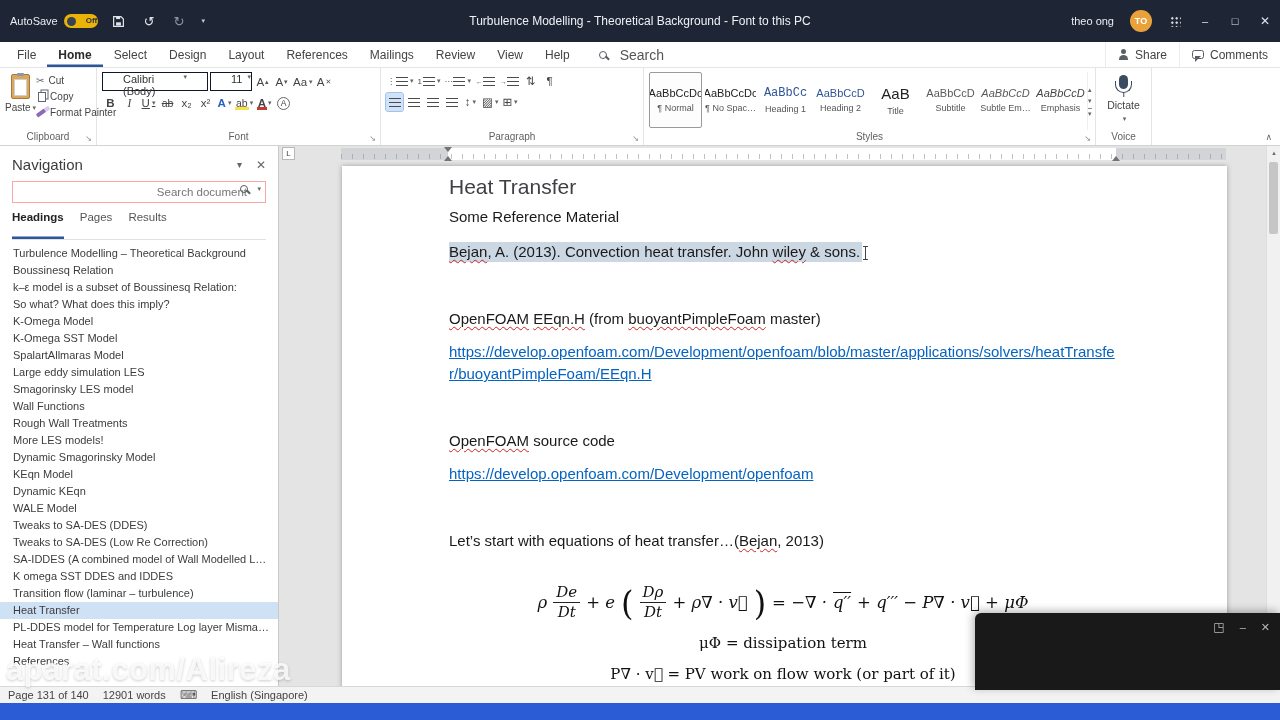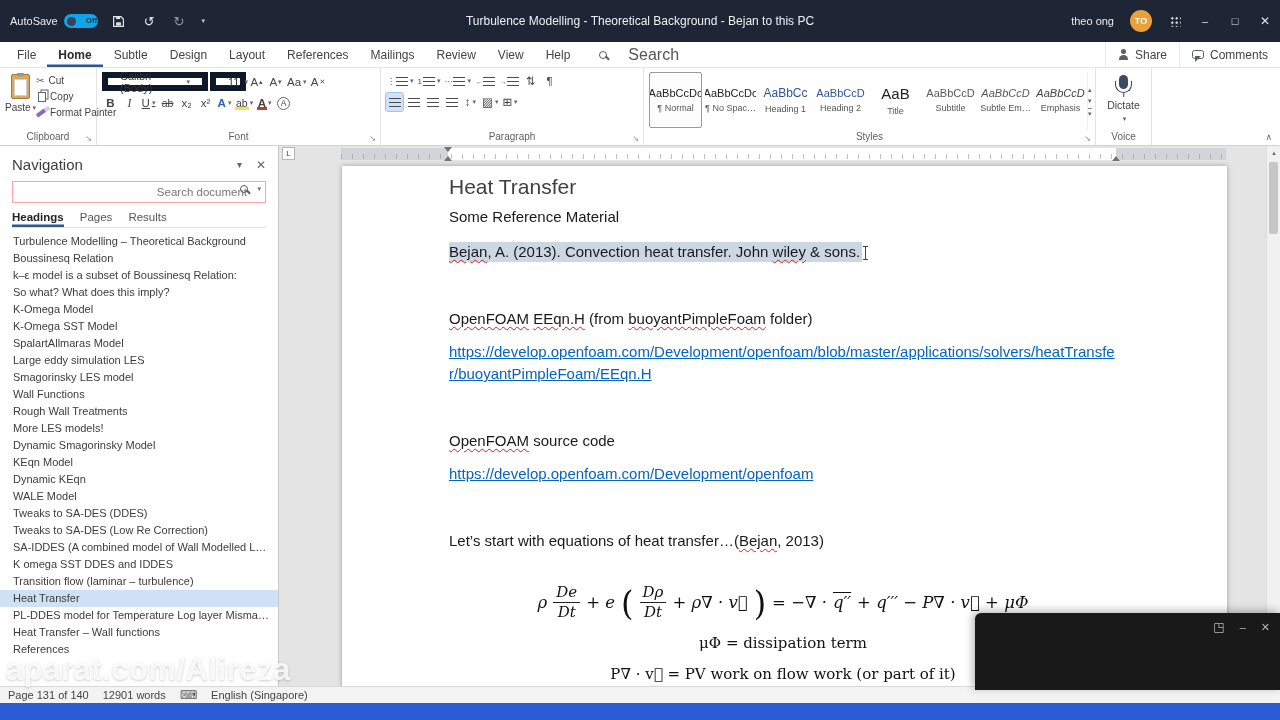--- a/index.html
+++ b/index.html
@@ -5,21 +5,21 @@
   * { box-sizing: border-box; margin: 0; padding: 0; }
   html,body { width:1280px; height:720px; overflow:hidden; background:#e4e4e4;
               font-family:"Liberation Sans","DejaVu Sans",sans-serif; }
   .app { position:relative; width:1280px; height:720px; overflow:hidden; }
 
   
   .titlebar { position:absolute; top:0; left:0; width:1280px; height:42px; background:#1e2535;
               color:#e9ecf2; display:flex; align-items:center; padding-left:10px; z-index:5; }
   .tb-left { display:flex; align-items:center; gap:9px; }
   .tb-autosave { display:flex; align-items:center; gap:6px; font-size:11px; color:#e9ecf2; }
-  .toggle { width:34px; height:14px; border-radius:7px; background:#0ea5e9; display:inline-flex;
+  .toggle { width:34px; height:14px; border-radius:7px; background:#eab308; display:inline-flex;
             align-items:center; padding:0 3px; gap:10px; }
   .knob { width:9px; height:9px; border-radius:50%; background:#394252; flex:0 0 auto; }
   .toggle .st { font-size:8px; color:#2a3140; font-weight:700; line-height:1; }
   .tb-icon { color:#dfe3ea; font-size:13px; padding:0 5px; display:inline-flex; align-items:center; height:24px; }
   .tb-icon.dim { color:#8b94a5; }
   .tb-caret { font-size:7px; color:#c3c9d4; padding:0 3px; }
   .tb-title { position:absolute; left:50%; top:50%; transform:translate(-50%,-50%);
               font-size:12px; color:#eef1f6; white-space:nowrap; }
   .tb-right { margin-left:auto; display:flex; align-items:center; height:100%; }
   .tb-user { font-size:11px; color:#e9ecf2; padding:0 8px; }
@@ -30,21 +30,21 @@
            background-size:4.5px 4.5px; }
   .winbtn { width:30px; height:42px; display:flex; align-items:center; justify-content:center;
             color:#dfe3ea; font-size:11px; }
   .winbtn.close { font-size:12px; }
 
   
   .tabsrow { position:absolute; top:42px; left:0; width:1280px; height:26px; background:#fff;
              display:flex; align-items:stretch; border-bottom:1px solid #e6e6e6; padding-left:6px; z-index:4; }
   .rtab { padding:0 11px; font-size:12px; color:#444; display:flex; align-items:center; }
   .rtab.active { font-weight:700; color:#2b2b2b; box-shadow:inset 0 -2.5px 0 #2b579a; }
-  .ribbon-search { margin-left:18px; display:flex; align-items:center; gap:21px; font-size:16px; color:#555; }
+  .ribbon-search { margin-left:18px; display:flex; align-items:center; gap:13px; font-size:14px; color:#555; }
   .tabsrow-right { margin-left:auto; display:flex; align-items:stretch; }
   .tr-btn { display:flex; align-items:center; gap:6px; padding:0 12px; font-size:12px; color:#444;
             border-left:1px solid #ececec; }
   .mag { width:8px; height:8px; border:1.6px solid #5a5f66; border-radius:50%; position:relative; display:inline-block; }
   .mag::after { content:''; position:absolute; width:5px; height:1.6px; background:#5a5f66;
                 transform:rotate(45deg); right:-4px; bottom:-1px; }
   .person { width:11px; height:11px; position:relative; display:inline-block; }
   .person::before { content:''; position:absolute; left:3px; top:0; width:5px; height:5px; border-radius:50%; background:#5a5f66; }
   .person::after { content:''; position:absolute; left:1px; bottom:0; width:9px; height:5px;
                    border-radius:5px 5px 0 0; background:#5a5f66; }
@@ -77,22 +77,22 @@
   .clip-small { display:flex; flex-direction:column; gap:1px; padding-top:1px; }
   .small-btn { display:flex; align-items:center; gap:4px; font-size:10px; color:#444; height:15px; white-space:nowrap; }
   .cut-ic { font-size:10px; color:#5f6670; }
   .copy-ic { width:8px; height:10px; border:1px solid #5f6670; background:#fff; box-shadow:2.5px -2.5px 0 -1px #fff, 2.5px -2.5px 0 0 #5f6670; margin-left:2px; }
   .brush-ic { width:10px; height:4px; background:#8c6bb8; border-radius:1px; position:relative; transform:rotate(-35deg); }
   .brush-ic::after { content:''; position:absolute; right:-5px; top:0; width:5px; height:4px; background:#d9c9ef; }
   
   .g-font { width:284px; }
   .font-col { display:flex; flex-direction:column; gap:3px; width:100%; }
   .font-row { display:flex; align-items:center; gap:2px; }
-  .combo { border:6px solid #0f172a; height:19px; font-size:11px; color:#333; background:#fff;
-           display:flex; align-items:center; padding:0 12px; gap:5px; }
+  .combo { border:1px solid #0f172a; height:19px; font-size:11px; color:#333; background:#fff;
+           display:flex; align-items:flex-start; padding:0 20px; gap:5px; }
   .combo .dd { margin-left:auto; }
   .c-name { width:106px; }
   .c-size { width:30px; }
   .b { font-weight:700; } .i { font-style:italic; font-family:"Liberation Serif",serif; } .u { text-decoration:underline; }
   .strike { text-decoration:line-through; font-size:10.5px; }
   .fxA { color:#2463c4; font-weight:700; }
   .hl { position:relative; font-size:10.5px; }
   .hl::after { content:''; position:absolute; left:-1px; right:-1px; bottom:-1px; height:3.5px; background:#f7e14a; }
   .fcA { position:relative; font-weight:700; }
   .fcA::after { content:''; position:absolute; left:-1px; right:-1px; bottom:-1px; height:3.5px; background:#c43b31; }
@@ -102,21 +102,21 @@
   .g-paragraph { width:263px; }
   
   .g-styles { width:452px; }
   .gallery { display:flex; gap:2px; width:100%; }
   .style-cell { width:53px; height:56px; display:flex; flex-direction:column; align-items:center;
                 justify-content:center; gap:4px; border:1px solid transparent; border-radius:2px; overflow:hidden; }
   .style-cell.selected { border-color:#9a9a9a; background:#fdfdfd; }
   .sprev { font-size:11px; color:#222; white-space:nowrap; }
   .slab { font-size:9px; color:#555; white-space:nowrap; }
   .s-h1 .sprev, .s-h2 .sprev { color:#2f5496; }
-  .s-h1 .sprev { font-size:12px; }
+  .s-h1 .sprev { font-size:12px;font-family:Liberation Mono, monospace; }
   .s-title .sprev { font-size:15px; }
   .s-subtitle .sprev { color:#595959; }
   .s-subtleem .sprev { color:#595959; font-style:italic; }
   .s-emphasis .sprev { font-style:italic; color:#444; }
   .gal-arrows { width:15px; display:flex; flex-direction:column; justify-content:center; gap:4px;
                 align-items:center; border-left:1px solid #eee; }
   .gal-arrows span { font-size:7px; color:#666; line-height:1; }
   .gal-more { border-top:1px solid #888; padding-top:1px; }
   
   .g-editing { width:100px; }
@@ -142,21 +142,21 @@
   .nav-head { display:flex; align-items:center; padding:10px 12px 4px; }
   .nav-title { font-size:15px; color:#3d3d3d; }
   .nav-head .ctrl { margin-left:auto; display:flex; gap:14px; color:#666; font-size:10px; align-items:center; }
   .nav-searchwrap { position:relative; margin:4px 12px 0; }
   .nav-search { width:100%; height:22px; border:1px solid #fca5a5; font-size:11.5px; padding:2px 18px 2px 6px;
                 color:#333; font-family:inherit;text-align:right; }
   .nav-search::placeholder { color:#767676; }
   .nav-search-icons { position:absolute; right:5px; top:4px; display:flex; align-items:center; gap:7px; }
   .nav-search-icons .dd { font-size:7px; }
   .nav-tabs { margin:8px 12px 0; display:flex; gap:16px; border-bottom:1px solid #e1e1e1; }
-  .ntab { font-size:11.5px; color:#555; padding-bottom:4px; }
+  .ntab { font-size:11.5px; color:#555; padding-bottom:16px; }
   .ntab.active { color:#222; font-weight:700; box-shadow:inset 0 -2.5px 0 #2b579a; }
   .nav-list { flex:1; overflow:hidden; padding-top:5px; }
   .nav-item { font-size:11px; color:#3c3c3c; padding:2px 8px 2px 13px; height:17px; line-height:13px;
               white-space:nowrap; overflow:hidden; text-overflow:ellipsis; }
   .nav-item.selected { background:#cfe1f5; }
 
   
   .docarea { position:absolute; left:280px; right:0; top:0; bottom:0; background:#e4e4e4; overflow:hidden; }
   .ruler { position:absolute; left:0; right:14px; top:0; height:16px; background:#e4e4e4; }
   .r-page { position:absolute; left:61px; width:885px; top:2px; bottom:2px; background:#d2d4d7; }
@@ -250,38 +250,38 @@
         <svg width="13" height="13" viewBox="0 0 16 16">
             <path d="M2 2h9l3 3v9H2z" fill="none" stroke="#dfe3ea" stroke-width="1.5"></path>
             <rect x="5" y="9" width="6" height="4" fill="#dfe3ea"></rect>
             <rect x="5" y="2" width="5" height="3" fill="#dfe3ea"></rect>
           </svg>
       </span>
       <span class="tb-icon">↺</span>
       <span class="tb-icon dim">↻</span>
       <span class="tb-caret">▾</span>
     </div>
-    <div class="tb-title">Turbulence Modelling - Theoretical Background  -  Bejan to this PC</div>
+    <div class="tb-title">Turbulence Modelling - Theoretical Background  -  Font to this PC</div>
     <div class="tb-right">
       <span class="tb-user">theo ong</span>
       <span class="avatar">TO</span>
       <span class="winbtn">
           <span class="grid9"></span>
         </span>
       <span class="winbtn">–</span>
       <span class="winbtn">□</span>
       <span class="winbtn close">✕</span>
     </div>
   </div>
 
   <div class="tabsrow">
     <div style="display:flex;align-items:stretch">
         <span class="rtab">File</span>
         <span class="rtab active">Home</span>
-        <span class="rtab">Subtle</span>
+        <span class="rtab">Select</span>
         <span class="rtab">Design</span>
         <span class="rtab">Layout</span>
         <span class="rtab">References</span>
         <span class="rtab">Mailings</span>
         <span class="rtab">Review</span>
         <span class="rtab">View</span>
         <span class="rtab">Help</span>
       </div>
     <div class="ribbon-search">
       <span class="mag"></span>
@@ -544,21 +544,21 @@
         <span class="ind ind-top"></span>
         <span class="ind ind-bot"></span>
         <span class="ind ind-right"></span>
       </div>
 
       <div class="pagewrap">
         <div class="page">
           <div class="doc-h1">Heat Transfer</div>
           <p class="doc-p m-sub">Some Reference Material</p>
           <p class="doc-p m-bejan"><span class="selection"><span class="spell">Bejan</span><span>, A. (2013). Convection heat transfer. John </span><span class="spell">wiley</span><span> &amp; sons.</span></span><span class="ibeam"></span></p>
-          <p class="doc-p m-eeqn"><span class="spell">OpenFOAM</span><span> </span><span class="spell">EEqn.H</span><span> (from </span><span class="spell">buoyantPimpleFoam</span><span> folder)</span></p>
+          <p class="doc-p m-eeqn"><span class="spell">OpenFOAM</span><span> </span><span class="spell">EEqn.H</span><span> (from </span><span class="spell">buoyantPimpleFoam</span><span> master)</span></p>
           <p class="doc-p m-link"><span class="doclink">https://develop.openfoam.com/Development/openfoam/blob/master/applications/solvers/heatTransfer/buoyantPimpleFoam/EEqn.H</span></p>
           <p class="doc-p m-source"><span class="spell">OpenFOAM</span><span> source code</span></p>
           <p class="doc-p m-link"><span class="doclink">https://develop.openfoam.com/Development/openfoam</span></p>
           <p class="doc-p m-lets"><span>Let’s start with equations of heat transfer…(</span><span class="spell">Bejan</span><span>, 2013)</span></p>
 
           <div class="equation">
             <span>ρ</span>
             <span class="frac">
                 <span class="num">De</span>
                 <span class="den">Dt</span>

